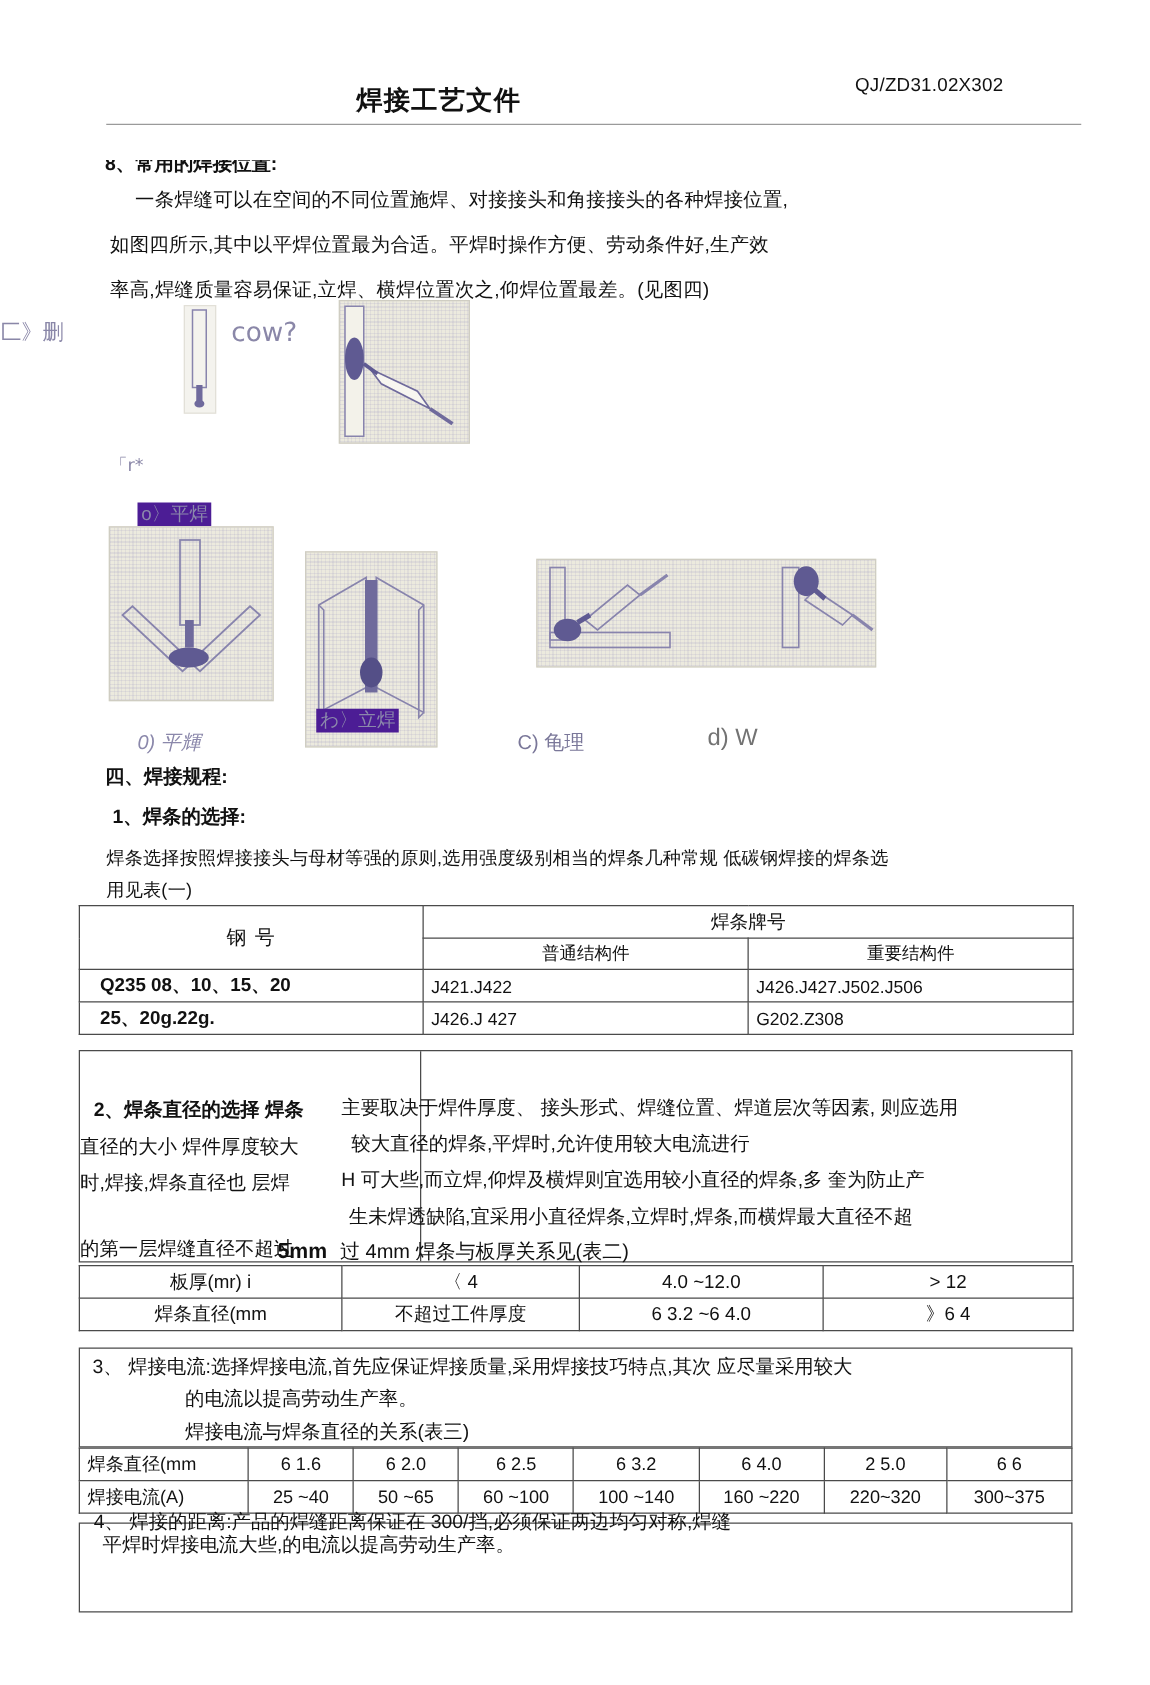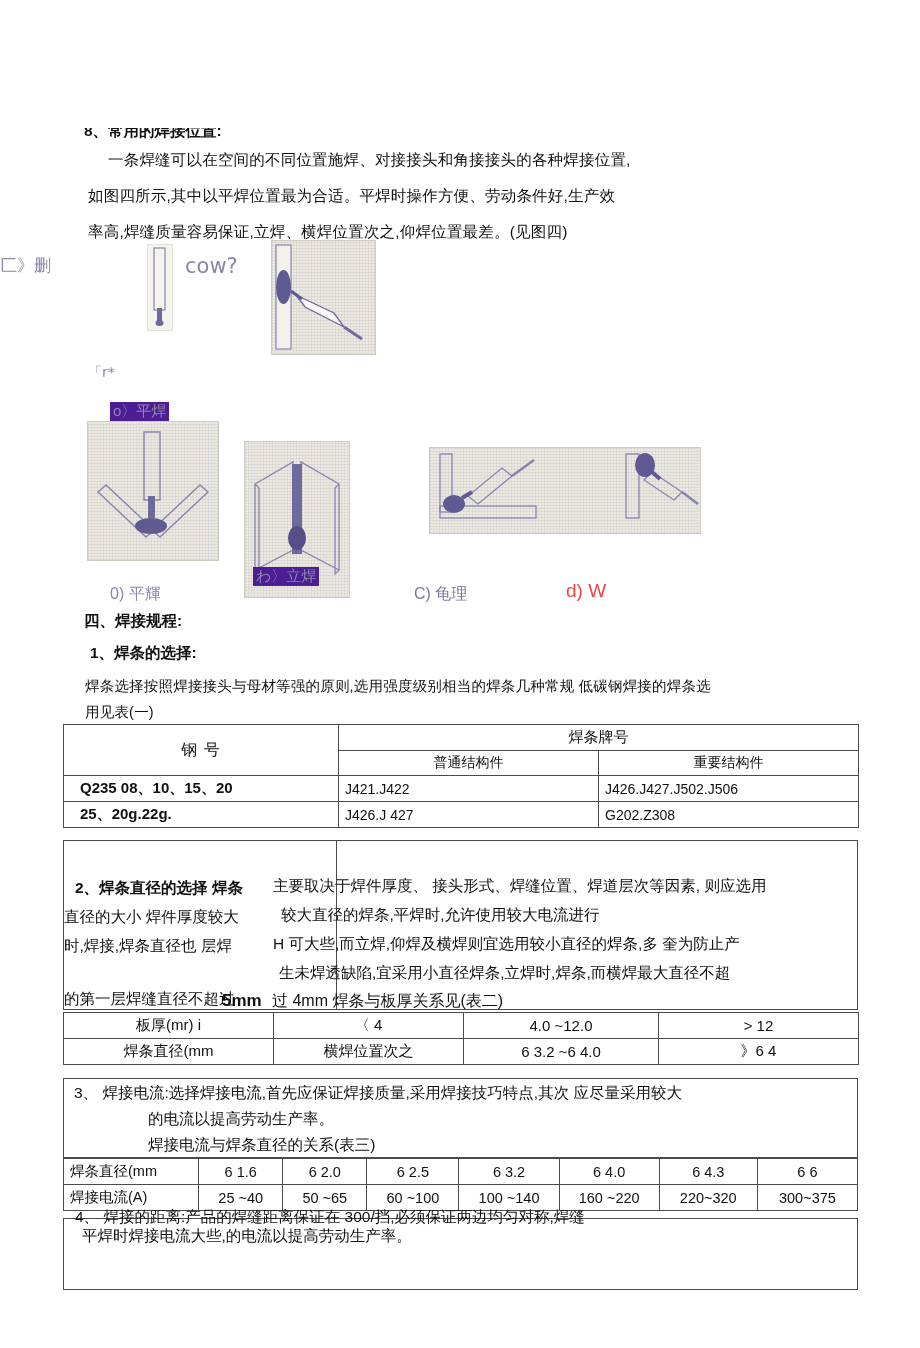--- a/index.html
+++ b/index.html
@@ -160,20 +160,25 @@
     position: absolute;
     font-size: 15.5px;
     white-space: nowrap;
   }
 </style>
 </head>
 <body>
 
 <div class="page">
 
+  <div class="doc-header">
+    <div class="doc-title">焊接工艺文件</div>
+    <div class="doc-code">QJ/ZD31.02X302</div>
+    <div class="header-rule"></div>
+  </div>
 
   <div class="clip-line" style="left:84px; top:128px; width:300px; height:14px;">
     <div style="position:absolute; left:0; top:-7px; font-size:15.5px; font-weight:600; white-space:nowrap;">8、常用的焊接位置:</div>
   </div>
 
   <div class="body-line" style="left:108px; top:150px;">一条焊缝可以在空间的不同位置施焊、对接接头和角接接头的各种焊接位置,</div>
   <div class="body-line" style="left:88px; top:186px;">如图四所示,其中以平焊位置最为合适。平焊时操作方便、劳动条件好,生产效</div>
   <div class="body-line" style="left:88px; top:222px;">率高,焊缝质量容易保证,立焊、横焊位置次之,仰焊位置最差。(见图四)</div>
 
   <div class="figure-area">
@@ -208,21 +213,21 @@
       <svg width="130" height="138" viewBox="0 0 130 138">
         <g stroke="#8884ad" stroke-width="1.4" fill="none">
           <path d="M10 70 L58 115 L66 108 L18 63 Z"></path>
           <path d="M120 70 L72 115 L64 108 L112 63 Z"></path>
           <rect x="56" y="10" width="16" height="68"></rect>
         </g>
         <rect x="60" y="74" width="7" height="22" fill="#6f6a9c"></rect>
         <ellipse cx="63" cy="104" rx="16" ry="8" fill="#5f5a92"></ellipse>
       </svg>
     </div>
-    <div class="fig-cap" style="left:110px; top:348px; font-size:16px;">0) 平輝</div>
+    <div class="fig-cap" style="left:110px; top:348px; font-size:16px;font-style:italic;">0) 平輝</div>
 
     <div class="fig" style="left:228px; top:205px; width:104px; height:155px;">
       <svg width="104" height="155" viewBox="0 0 104 155">
         <g stroke="#8884ad" stroke-width="1.3" fill="none">
           <path d="M10 42 L48 20 L48 108 L10 128 Z"></path>
           <path d="M94 42 L56 20 L56 108 L94 128 Z"></path>
           <path d="M10 42 L14 46 L14 132 L10 128"></path>
           <path d="M94 42 L90 46 L90 132 L94 128"></path>
         </g>
         <rect x="47" y="22" width="10" height="90" fill="#6f6a9c"></rect>
@@ -244,21 +249,21 @@
         <g stroke="#8884ad" stroke-width="1.3" fill="none">
           <rect x="196" y="6" width="13" height="64"></rect>
           <path d="M222 24 L252 44 L244 52 L214 32 Z"></path>
           <path d="M252 44 L268 56" stroke-width="2.6"></path>
         </g>
         <ellipse cx="215" cy="17" rx="10" ry="12" fill="#5f5a92"></ellipse>
         <path d="M222 24 L230 31" stroke="#5f5a92" stroke-width="4" fill="none"></path>
       </svg>
     </div>
     <div class="fig-cap dark" style="left:414px; top:348px; font-size:16px;">C) 龟理</div>
-    <div class="fig-cap" style="left:566px; top:344px; font-size:19px; color:#ef4444;">d) W</div>
+    <div class="fig-cap" style="left:566px; top:344px; font-size:19px; color:#737373;">d) W</div>
   </div>
 
   <div class="sec-heading" style="left:84px; top:611px;">四、焊接规程:</div>
   <div class="sec-heading" style="left:90px; top:643px;">1、焊条的选择:</div>
   <div class="body-line" style="left:85px; top:677px; font-size:14.5px;">焊条选择按照焊接接头与母材等强的原则,选用强度级别相当的焊条几种常规 低碳钢焊接的焊条选</div>
   <div class="body-line" style="left:85px; top:703px; font-size:14.5px;">用见表(一)</div>
 
   <table class="tbl" style="left:63px; top:724px; width:795px;">
     <colgroup>
       <col style="width:275px">
@@ -314,21 +319,21 @@
     </colgroup>
     <tbody>
       <tr>
         <td class="center">板厚(mr) i</td>
         <td class="center">〈 4</td>
         <td class="center">4.0 ~12.0</td>
         <td class="center">&gt; 12</td>
       </tr>
       <tr>
         <td class="center">焊条直径(mm</td>
-        <td class="center">横焊位置次之</td>
+        <td class="center">不超过工件厚度</td>
         <td class="center">6 3.2 ~6 4.0</td>
         <td class="center">》6 4</td>
       </tr>
     </tbody>
   </table>
 
   <div class="plain-box" style="left:63px; top:1078px; width:795px; height:80px;"></div>
   <div class="clip-line" style="left:64px; top:1079px; width:793px; height:78px;">
     <div class="plain-txt" style="left:10px; top:4px;">3、 焊接电流:选择焊接电流,首先应保证焊接质量,采用焊接技巧特点,其次 应尽量采用较大</div>
     <div class="plain-txt" style="left:84px; top:30px;">的电流以提高劳动生产率。</div>
@@ -347,21 +352,21 @@
       <col style="width:100px">
     </colgroup>
     <tbody>
       <tr>
         <td>焊条直径(mm</td>
         <td class="center">6 1.6</td>
         <td class="center">6 2.0</td>
         <td class="center">6 2.5</td>
         <td class="center">6 3.2</td>
         <td class="center">6 4.0</td>
-        <td class="center">6 4.3</td>
+        <td class="center">2 5.0</td>
         <td class="center">6 6</td>
       </tr>
       <tr>
         <td>焊接电流(A)</td>
         <td class="center">25 ~40</td>
         <td class="center">50 ~65</td>
         <td class="center">60 ~100</td>
         <td class="center">100 ~140</td>
         <td class="center">160 ~220</td>
         <td class="center">220~320</td>

